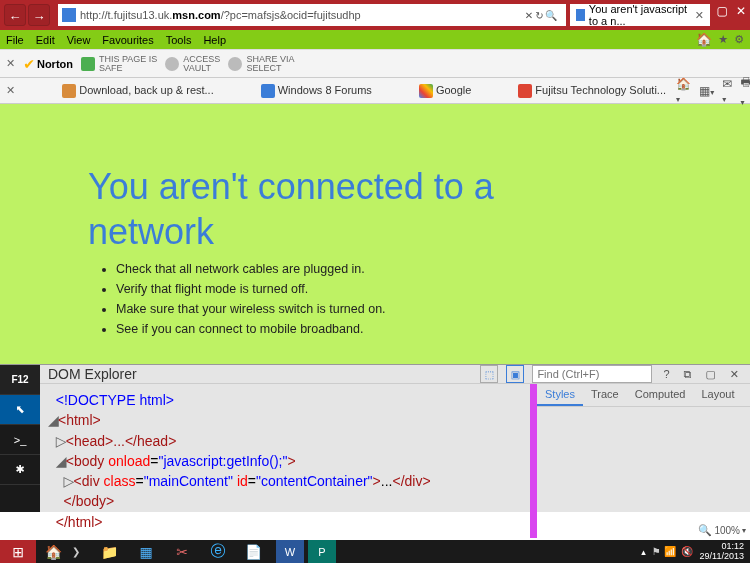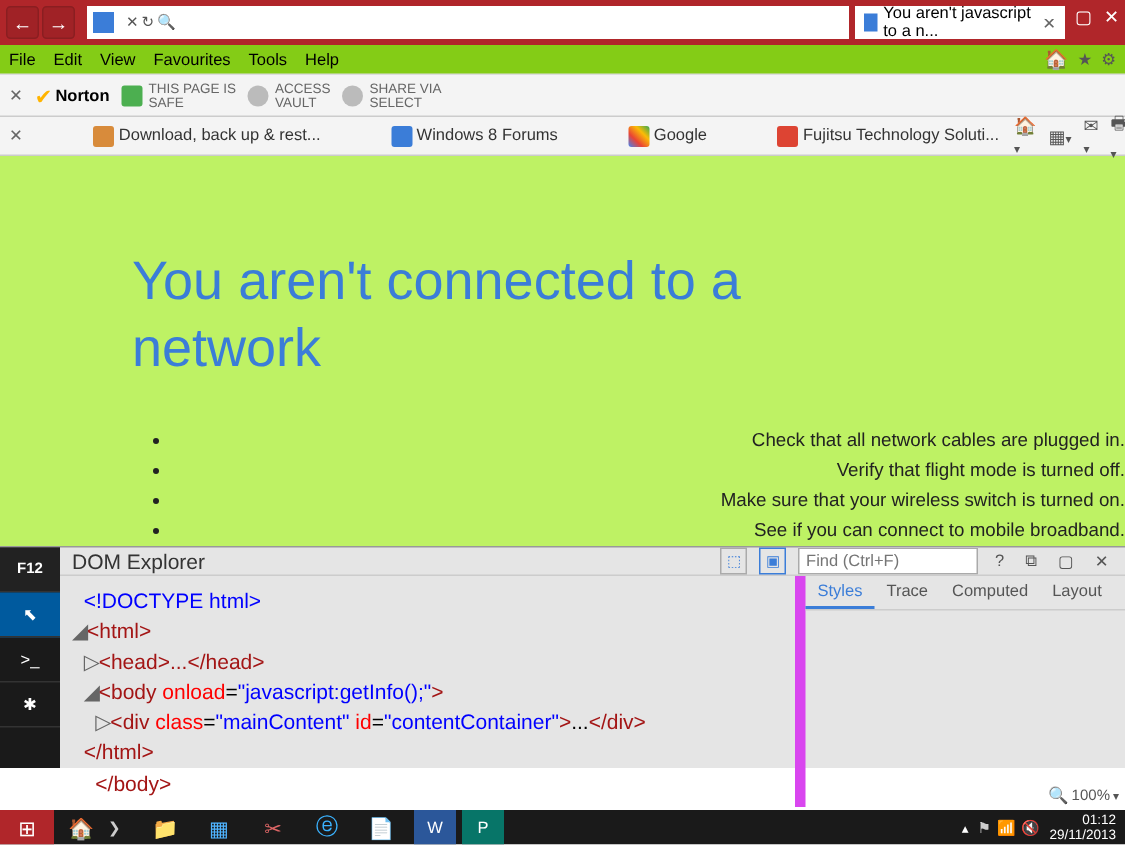--- a/index.html
+++ b/index.html
@@ -47,21 +47,21 @@
 .bm-icon.goog { background: linear-gradient(45deg,#4285f4,#ea4335,#fbbc05,#34a853); }
 .bm-icon.red { background: #d43; }
 .bookmarks-right { margin-left: auto; display: flex; gap: 8px; align-items: center; color: #333; }
 .br-icon { font-size: 12px; color: #555; }
 .br-item { display: flex; align-items: center; gap: 2px; font-size: 11px; }
 .chev { font-size: 8px; color: #555; }
 
 
 .page { background: #bef264; padding: 60px 0 0 88px; height: 260px; overflow: hidden; }
 .page h1 { color: #3b7dd8; font-weight: 300; font-size: 36px; line-height: 1.25; max-width: 440px; }
-.page ul { margin-top: 32px; padding-left: 28px; font-size: 12.5px; color: #222; text-align: right; }
+.page ul { margin-top: 8px; padding-left: 28px; font-size: 12.5px; color: #222; }
 .page li { margin-bottom: 6px; }
 
 
 .devtools { position: absolute; top: 364px; left: 0; right: 0; height: 148px; display: flex; border-top: 1px solid #999; background: #e5e5e5; }
 .dt-sidebar { width: 40px; background: #1a1a1a; display: flex; flex-direction: column; }
 .dt-side-item { height: 30px; display: flex; align-items: center; justify-content: center; color: #fff; font-size: 11px; border-bottom: 1px solid #333; }
 .dt-side-item.f12 { background: #222; font-weight: bold; font-size: 10px; }
 .dt-side-item.active { background: #005a9e; }
 .dt-main { flex: 1; display: flex; flex-direction: column; }
 .dt-header { height: 30px; display: flex; align-items: center; padding: 0 8px; border-bottom: 1px solid #ccc; gap: 8px; }
@@ -99,20 +99,21 @@
 </head>
 <body>
 
 <div class="titlebar">
   <div class="nav-buttons">
     <div class="nav-btn">←</div>
     <div class="nav-btn">→</div>
   </div>
   <div class="url-bar">
     <div class="url-icon"></div>
+    <div class="url-text">http://t.fujitsu13.uk.<b>msn.com</b>/?pc=mafsjs&amp;ocid=fujitsudhp</div>
     <div class="url-controls">
       <span>✕</span>
       <span>↻</span>
       <span>🔍</span>
     </div>
   </div>
   <div class="tab">
     <div class="tab-icon"></div>
     <span>You aren't javascript to a n...</span>
     <span class="tab-close">✕</span>
@@ -234,22 +235,22 @@
       <span class="dt-hicon">▢</span>
       <span class="dt-hicon">✕</span>
     </div>
     <div class="dt-body">
       <div class="dt-tree">
         <div class="dt-line">  <span class="dt-doctype">&lt;!DOCTYPE html&gt;</span></div>
         <div class="dt-line"><span class="dt-expand">◢</span><span class="dt-tag">&lt;html&gt;</span></div>
         <div class="dt-line">  <span class="dt-expand">▷</span><span class="dt-tag">&lt;head&gt;...&lt;/head&gt;</span></div>
         <div class="dt-line">  <span class="dt-expand">◢</span><span class="dt-tag">&lt;<span>body</span></span> <span class="dt-attr">onload</span>=<span class="dt-val">"<span>javascript:getInfo();</span>"</span><span class="dt-tag">&gt;</span></div>
         <div class="dt-line">    <span class="dt-expand">▷</span><span class="dt-tag">&lt;<span>div</span></span> <span class="dt-attr">class</span>=<span class="dt-val">"<span>mainContent</span>"</span> <span class="dt-attr">id</span>=<span class="dt-val">"<span>contentContainer</span>"</span><span class="dt-tag">&gt;</span>...<span class="dt-tag">&lt;/div&gt;</span></div>
+        <div class="dt-line">    <span class="dt-tag">&lt;/body&gt;</span></div>
         <div class="dt-line">  <span class="dt-tag">&lt;/html&gt;</span></div>
-        <div class="dt-line">    <span class="dt-tag">&lt;/body&gt;</span></div>
       </div>
       <div class="dt-panel">
         <div class="dt-tabs">
           <div class="dt-tab active">Styles</div>
           <div class="dt-tab">Trace</div>
           <div class="dt-tab">Computed</div>
           <div class="dt-tab">Layout</div>
           <div class="dt-tab">Event</div>
         </div>
       </div>

